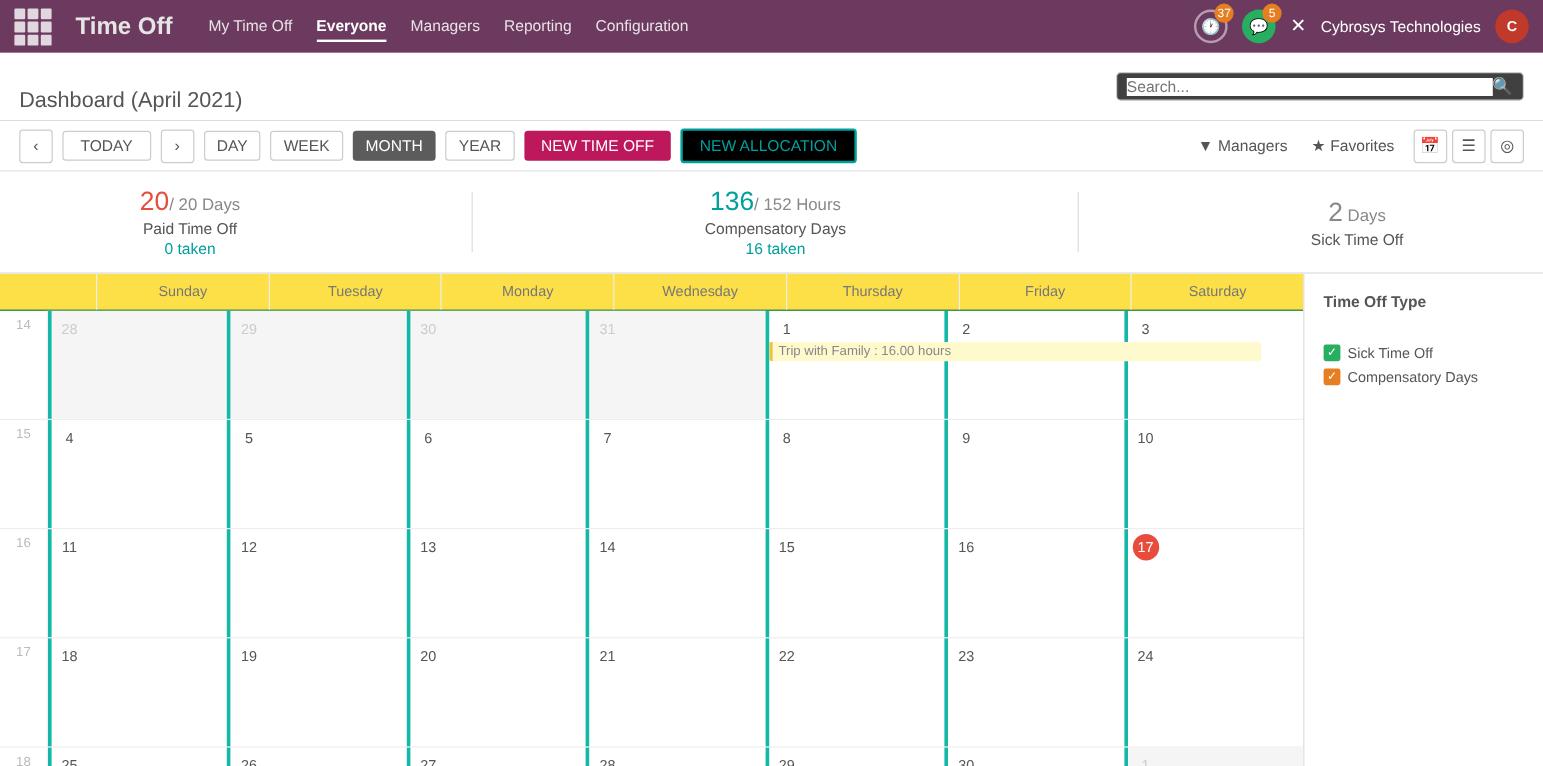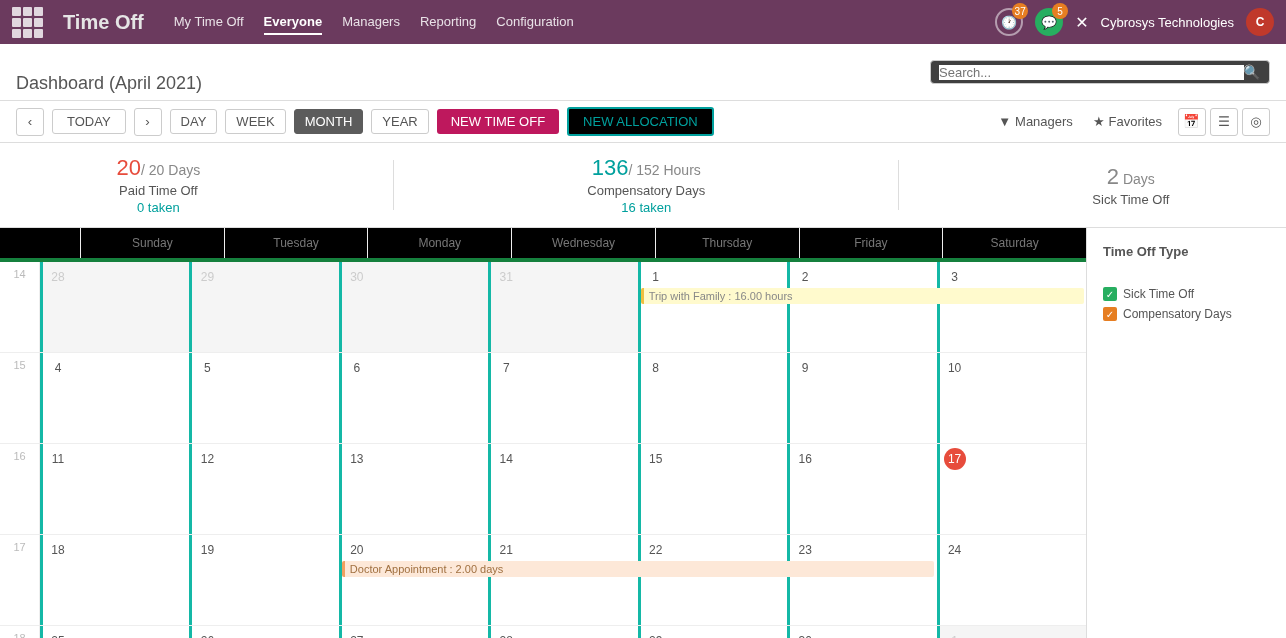--- a/index.html
+++ b/index.html
@@ -80,21 +80,21 @@
     .stat-main .denom { font-size: 14px; font-weight: normal; color: #888; }
     .stat-label { font-size: 13px; color: #555; margin-top: 2px; }
     .stat-taken { font-size: 13px; color: #00a09d; margin-top: 2px; }
     .stat-divider { width: 1px; height: 50px; background: #ddd; }
     .stat-main-teal { font-size: 22px; font-weight: 400; color: #00a09d; }
     .stat-main-gray { font-size: 22px; font-weight: 400; color: #888; }
 
     
     .calendar-wrap { display: flex; background: white; }
     .calendar-main { flex: 1; }
-    .cal-header { display: grid; grid-template-columns: 40px repeat(7, 1fr); background: #000000; border-bottom: 4px solid #15803d; padding-left: 40px; }
+    .cal-header { display: grid; grid-template-columns: 40px repeat(7, 1fr); background: #fde047; border-bottom: 1px solid #15803d; padding-left: 40px; }
     .cal-week-label { width: 40px; }
     .cal-day-header { text-align: center; padding: 8px 0; font-size: 12px; color: #777; font-weight: 500; border-left: 1px solid #eee; }
     .cal-body { display: block; }
     .cal-row { display: grid; grid-template-columns: 40px repeat(7, 1fr); border-bottom: 1px solid #eee; min-height: 90px; }
     .cal-week-num { display: flex; align-items: flex-start; justify-content: center; padding-top: 6px; font-size: 11px; color: #bbb; border-right: 1px solid #eee; }
     .cal-cell { border-left: 3px solid #14b8a6; padding: 4px; position: relative; vertical-align: top; min-height: 90px; }
     .cal-cell.other-month { background: #f5f5f5; }
     .cal-cell.today .day-num { background: #e74c3c; color: white; border-radius: 50%; width: 22px; height: 22px; display: flex; align-items: center; justify-content: center; }
     .day-num { font-size: 12px; color: #555; margin-bottom: 2px; width: 22px; height: 22px; display: flex; align-items: center; justify-content: center; }
     .day-num.out-month { color: #ccc; }
@@ -231,21 +231,21 @@
             <div class="day-num out-month">29</div>
           </div>
           <div class="cal-cell other-month">
             <div class="day-num out-month">30</div>
           </div>
           <div class="cal-cell other-month">
             <div class="day-num out-month">31</div>
           </div>
           <div class="cal-cell" style="position: relative;">
             <div class="day-num">1</div>
-            <div class="event-bar event-yellow" style="position: absolute; left: 0px; right: auto; z-index: 2; margin-top: 0px; top: 26px; width: 443px;">Trip with Family : 16.00 hours</div>
+            <div class="event-bar event-yellow" style="position: absolute; left: 0px; right: auto; z-index: 2; margin-top: 0px; top: 26px; width: 410px;">Trip with Family : 16.00 hours</div>
           </div>
           <div class="cal-cell">
             <div class="day-num">2</div>
           </div>
           <div class="cal-cell">
             <div class="day-num">3</div>
           </div>
         </div>
         <div class="cal-row">
           <div class="cal-week-num">15</div>
@@ -298,21 +298,20 @@
         <div class="cal-row">
           <div class="cal-week-num">17</div>
           <div class="cal-cell">
             <div class="day-num">18</div>
           </div>
           <div class="cal-cell">
             <div class="day-num">19</div>
           </div>
           <div class="cal-cell" style="position: relative;">
             <div class="day-num">20</div>
-            <div class="event-bar event-pink" style="position: absolute; left: 0px; right: auto; z-index: 2; margin-top: 0px; top: 26px; width: 592px;">Doctor Appointment : 2.00 days</div>
           </div>
           <div class="cal-cell">
             <div class="day-num">21</div>
           </div>
           <div class="cal-cell">
             <div class="day-num">22</div>
           </div>
           <div class="cal-cell">
             <div class="day-num">23</div>
           </div>

